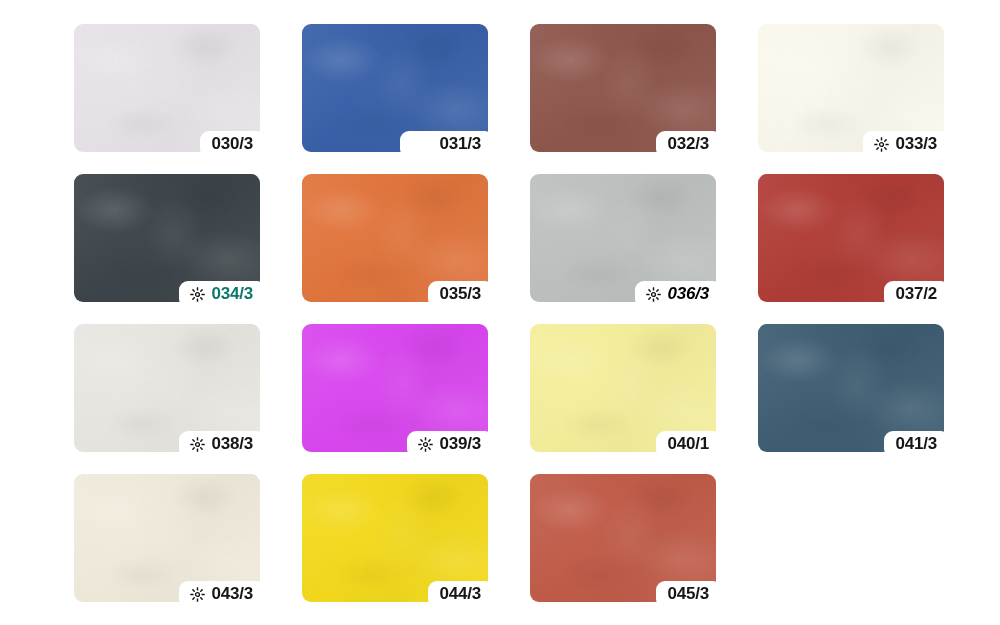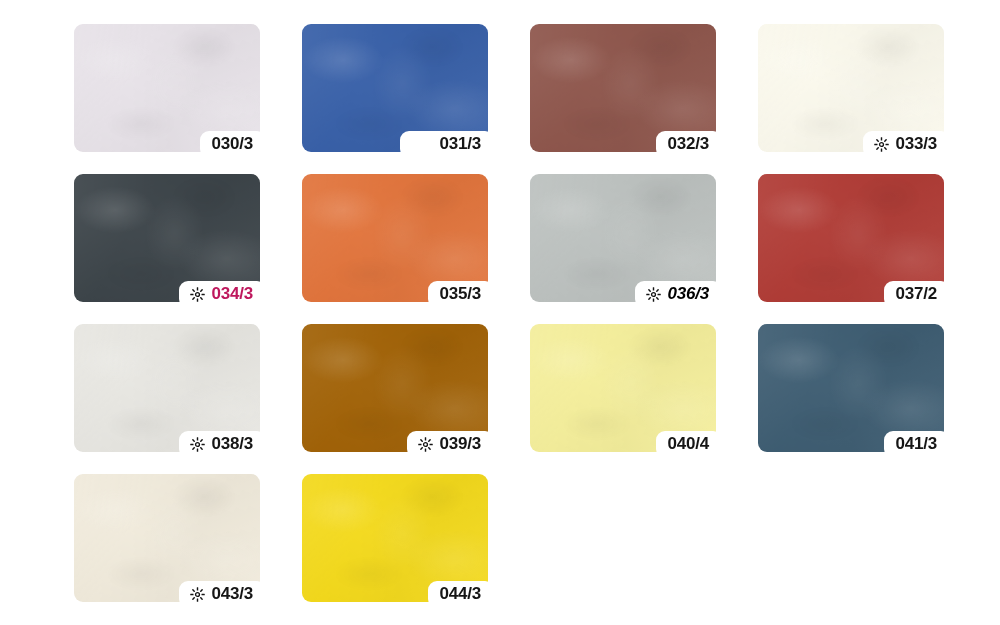--- a/index.html
+++ b/index.html
@@ -152,21 +152,21 @@
           <rect x="10.85" y="0.4" width="2.3" height="5.2" rx="0.5"></rect>
           <rect x="10.85" y="18.4" width="2.3" height="5.2" rx="0.5"></rect>
           <rect x="0.4" y="10.85" width="5.2" height="2.3" rx="0.5"></rect>
           <rect x="18.4" y="10.85" width="5.2" height="2.3" rx="0.5"></rect>
           <rect x="10.85" y="0.4" width="2.3" height="5.2" rx="0.5" transform="rotate(45 12 12)"></rect>
           <rect x="10.85" y="18.4" width="2.3" height="5.2" rx="0.5" transform="rotate(45 12 12)"></rect>
           <rect x="0.4" y="10.85" width="5.2" height="2.3" rx="0.5" transform="rotate(45 12 12)"></rect>
           <rect x="18.4" y="10.85" width="5.2" height="2.3" rx="0.5" transform="rotate(45 12 12)"></rect>
         </g>
       </svg>
-      <span class="label-code" style="color: #be185d;">034/3</span>
+      <span class="label-code" style="color: #0f766e;">034/3</span>
     </div>
   </div>
 
   <div class="swatch" style="background: rgb(225, 116, 60);">
     <div class="tex"></div>
     <div class="tex2"></div>
     <div class="label" style="background: rgb(255, 255, 255);">
 
       <span class="label-code" style="color: rgb(22, 22, 22);">035/3</span>
     </div>
@@ -216,21 +216,21 @@
           <rect x="10.85" y="0.4" width="2.3" height="5.2" rx="0.5" transform="rotate(45 12 12)"></rect>
           <rect x="10.85" y="18.4" width="2.3" height="5.2" rx="0.5" transform="rotate(45 12 12)"></rect>
           <rect x="0.4" y="10.85" width="5.2" height="2.3" rx="0.5" transform="rotate(45 12 12)"></rect>
           <rect x="18.4" y="10.85" width="5.2" height="2.3" rx="0.5" transform="rotate(45 12 12)"></rect>
         </g>
       </svg>
       <span class="label-code" style="color: rgb(22, 22, 22);">038/3</span>
     </div>
   </div>
 
-  <div class="swatch" style="background: #a16207;">
+  <div class="swatch" style="background: #d946ef;">
     <div class="tex"></div>
     <div class="tex2"></div>
     <div class="label" style="background: rgb(255, 255, 255);">
       <svg class="sun-icon" viewBox="0 0 24 24">
         <g fill="#141414">
           <circle cx="12" cy="12" r="3.1" fill="none" stroke="#141414" stroke-width="2.1"></circle>
           <rect x="10.85" y="0.4" width="2.3" height="5.2" rx="0.5"></rect>
           <rect x="10.85" y="18.4" width="2.3" height="5.2" rx="0.5"></rect>
           <rect x="0.4" y="10.85" width="5.2" height="2.3" rx="0.5"></rect>
           <rect x="18.4" y="10.85" width="5.2" height="2.3" rx="0.5"></rect>
@@ -242,21 +242,21 @@
       </svg>
       <span class="label-code" style="color: rgb(22, 22, 22);">039/3</span>
     </div>
   </div>
 
   <div class="swatch" style="background: rgb(244, 238, 155);">
     <div class="tex"></div>
     <div class="tex2"></div>
     <div class="label" style="background: rgb(255, 255, 255);">
 
-      <span class="label-code" style="color: rgb(22, 22, 22);">040/4</span>
+      <span class="label-code" style="color: rgb(22, 22, 22);">040/1</span>
     </div>
   </div>
 
   <div class="swatch" style="background: rgb(62, 93, 114);">
     <div class="tex"></div>
     <div class="tex2"></div>
     <div class="label" style="background: rgb(255, 255, 255);">
 
       <span class="label-code" style="color: rgb(22, 22, 22);">041/3</span>
     </div>
@@ -286,13 +286,21 @@
 
   <div class="swatch" style="background: rgb(243, 217, 28);">
     <div class="tex"></div>
     <div class="tex2"></div>
     <div class="label" style="background: rgb(255, 255, 255);">
 
       <span class="label-code" style="color: rgb(22, 22, 22);">044/3</span>
     </div>
   </div>
 
+  <div class="swatch" style="background: rgb(192, 91, 72);">
+    <div class="tex"></div>
+    <div class="tex2"></div>
+    <div class="label" style="background: rgb(255, 255, 255);">
+
+      <span class="label-code" style="color: rgb(22, 22, 22);">045/3</span>
+    </div>
+  </div>
 </div>
 
 </body></html>

